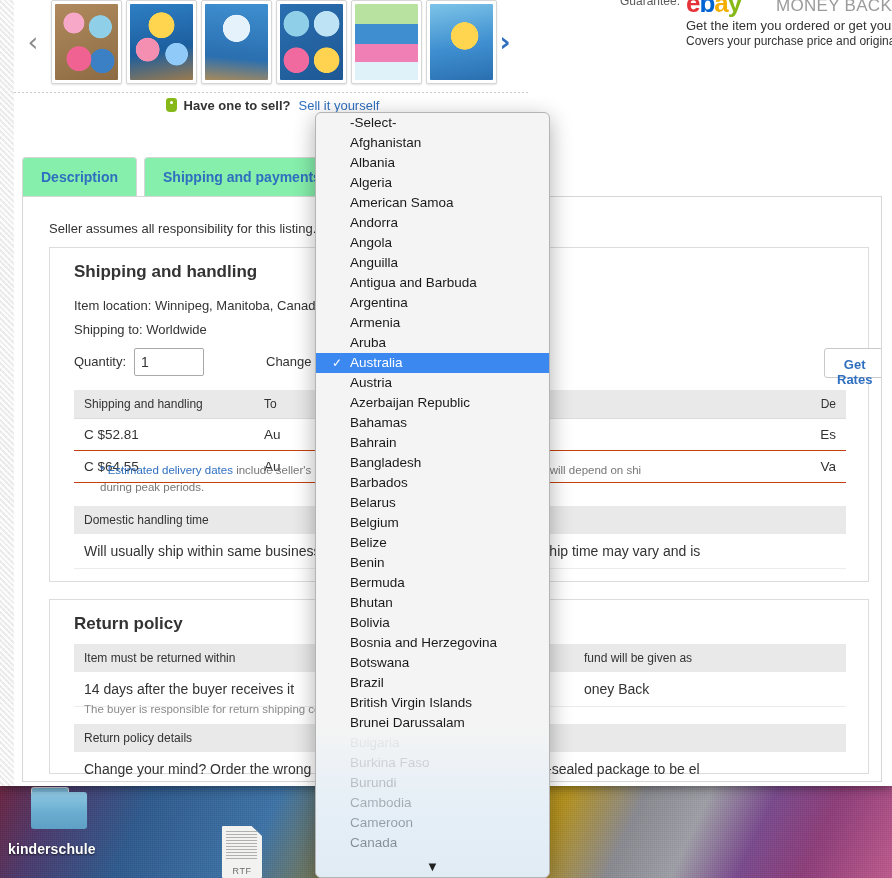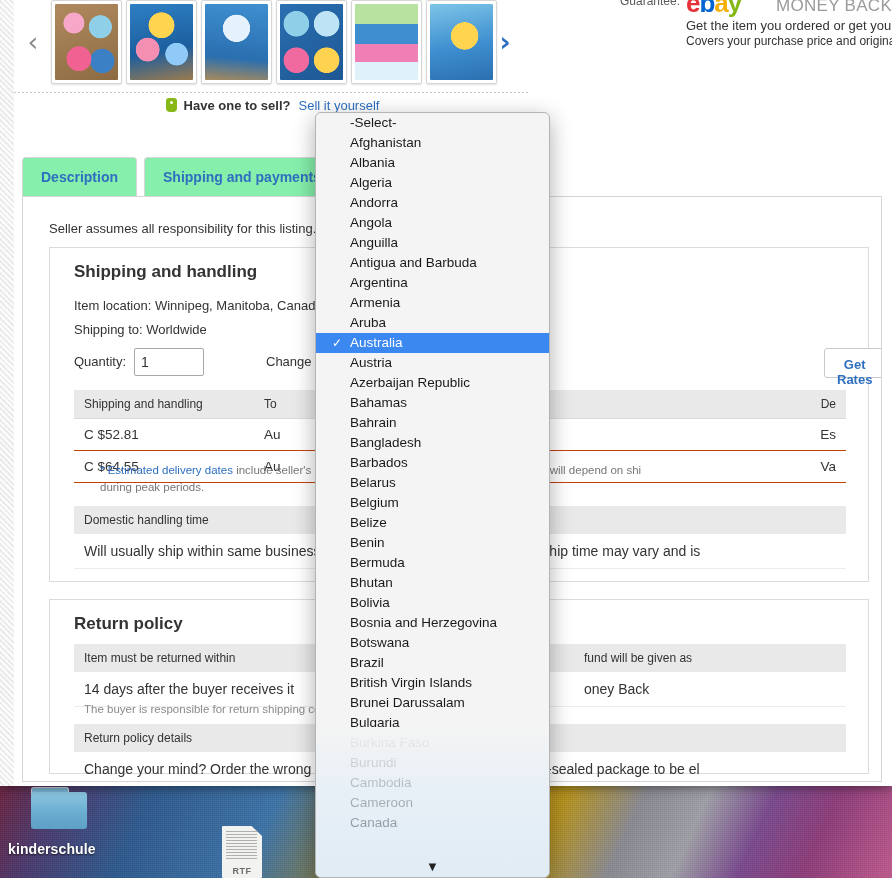--- a/index.html
+++ b/index.html
@@ -38,21 +38,21 @@
     background:linear-gradient(180deg,#8fc8e3 0%,#6aadd0 55%,#5ea0c6 100%);}
   .desk-label{position:absolute;left:8px;top:841px;color:#fff;font-size:14px;font-weight:bold;
     text-shadow:0 1px 2px rgba(0,0,0,.7);letter-spacing:.1px;}
   .desk-doc{position:absolute;left:222px;top:826px;width:40px;height:52px;}
   .desk-doc .page{position:absolute;inset:0;background:#f2f2f0;border-radius:1px;
     box-shadow:0 1px 2px rgba(0,0,0,.35);
     clip-path:polygon(0 0, 74% 0, 100% 19%, 100% 100%, 0 100%);}
   .desk-doc .lines{position:absolute;left:4px;top:5px;right:5px;height:30px;
     background:repeating-linear-gradient(180deg,#9a9a9a 0 1px, transparent 1px 3px);opacity:.75;}
   .desk-doc .rtf{position:absolute;left:0;right:0;bottom:2px;text-align:center;
-    font-size:9px;color:#6d6d6d;font-weight:bold;letter-spacing:.5px;}
+    font-size:9px;color:#6d6d6d;font-weight:normal;letter-spacing:.5px;}
 
   
   #window{
     position:absolute;left:0;top:0;width:892px;height:786px;
     background:#fff;overflow:hidden;
     box-shadow:0 2px 10px rgba(0,0,0,.45);
   }
   #page-bg{
     position:absolute;inset:0;
     background:#eeeeee;
@@ -361,20 +361,21 @@
 
   </div>
 </div>
 
 <div id="dropdown">
   <div id="dd-list">
       <div class="opt"><span>-Select-</span></div>
       <div class="opt"><span>Afghanistan</span></div>
       <div class="opt"><span>Albania</span></div>
       <div class="opt"><span>Algeria</span></div>
+      <div class="opt"><span>American Samoa</span></div>
       <div class="opt"><span>Andorra</span></div>
       <div class="opt"><span>Angola</span></div>
       <div class="opt"><span>Anguilla</span></div>
       <div class="opt"><span>Antigua and Barbuda</span></div>
       <div class="opt"><span>Argentina</span></div>
       <div class="opt"><span>Armenia</span></div>
       <div class="opt"><span>Aruba</span></div>
       <div class="opt sel"><span class="ck">✓</span><span>Australia</span></div>
       <div class="opt"><span>Austria</span></div>
       <div class="opt"><span>Azerbaijan Republic</span></div>

